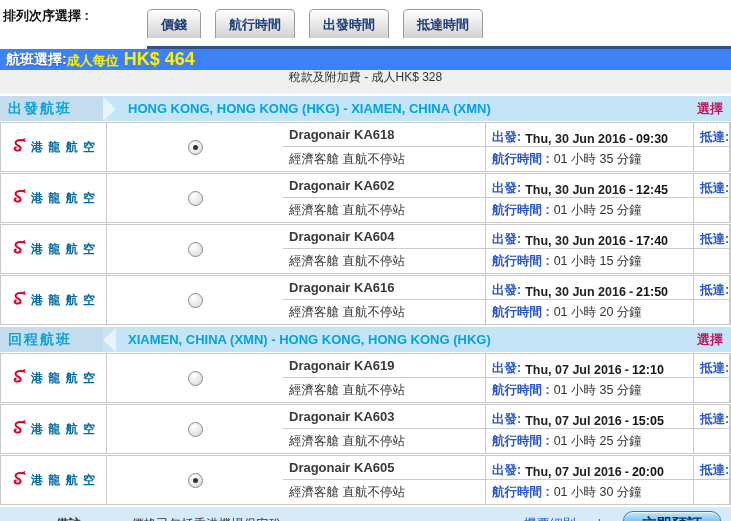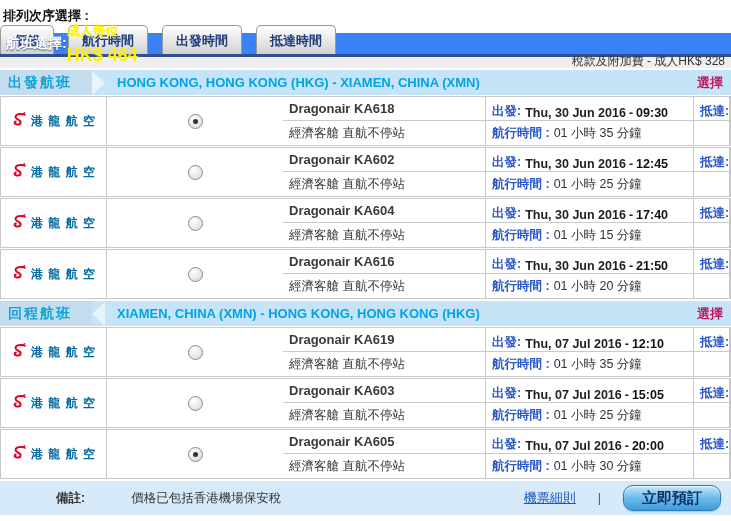--- a/index.html
+++ b/index.html
@@ -2,40 +2,40 @@
 <html><head>
 <meta charset="utf-8">
 <style>
   html,body{margin:0;padding:0;}
   body{
     width:731px;height:521px;background:#ffffff;
     font-family:"Liberation Sans","DejaVu Sans",sans-serif;
     overflow:hidden;
   }
   
-  .topbar{display:flex;height:33px;flex-direction:column;}
+  .topbar{display:flex;height:49px;}
   .sort-label{width:147px;box-sizing:border-box;padding:7px 0 0 3px;
     font-size:13px;font-weight:bold;color:#111;}
   .tabs{flex:1;display:flex;align-items:center;gap:14px;border-bottom:3px solid #31508c;}
   .tab{background:linear-gradient(#ffffff,#d2d2d2);border:1px solid #999;border-bottom:none;
     border-radius:5px 5px 0 0;font-size:13px;font-weight:bold;color:#1c3d77;
     padding:6px 13px 4px;cursor:pointer;white-space:nowrap;}
   
   .bluebar{height:21px;background:#3b82f6;display:flex;align-items:center;
     justify-content:flex-start;padding:0 6px;}
   .bluebar-title{color:#ffffff;font-weight:bold;font-size:14px;text-shadow:0 1px 1px #3d5a92;}
-  .fare{display:flex;align-items:baseline;gap:5px;color:#ffef00;font-weight:bold;flex-direction:column;}
+  .fare{display:flex;align-items:baseline;gap:5px;color:#ffef00;font-weight:bold;}
   .fare-label{font-size:13px;}
   .fare-value{font-size:18px;}
-  .taxstrip{height:14px;background:#efefef;text-align:right;font-size:12px;color:#333;
+  .taxstrip{height:24px;background:#efefef;text-align:center;font-size:12px;color:#333;
     padding:0 6px;line-height:14px;}
   
   .sec-hdr{height:25px;background:#c6e4f8;display:flex;align-items:center;
     border-radius:6px 0 0 0;margin-top:2px;}
-  .sec-left{width:92px;height:100%;background:#c3ddef;display:flex;align-items:center;
+  .sec-left{width:103px;height:100%;background:#c3ddef;display:flex;align-items:center;
     padding-left:8px;box-sizing:border-box;font-size:14px;font-weight:bold;color:#0fa3d9;
     letter-spacing:2px;white-space:nowrap;}
   .wedge{width:0;height:0;border-top:12.5px solid transparent;border-bottom:12.5px solid transparent;}
   .wedge.right{border-left:13px solid #e8f4fc;}
   .wedge.left{border-right:13px solid #e8f4fc;}
   .sec-route{flex:1;font-size:13px;font-weight:bold;color:#00a3e6;padding-left:12px;white-space:nowrap;}
   .sec-select{font-size:13px;font-weight:bold;color:#be185d;padding-right:8px;}
   
   .fblock{display:grid;grid-template-columns:106px 176px 203px 208px 36px;
     grid-template-rows:24px 24px;border:1px solid #c9c9c9;margin-top:1px;

